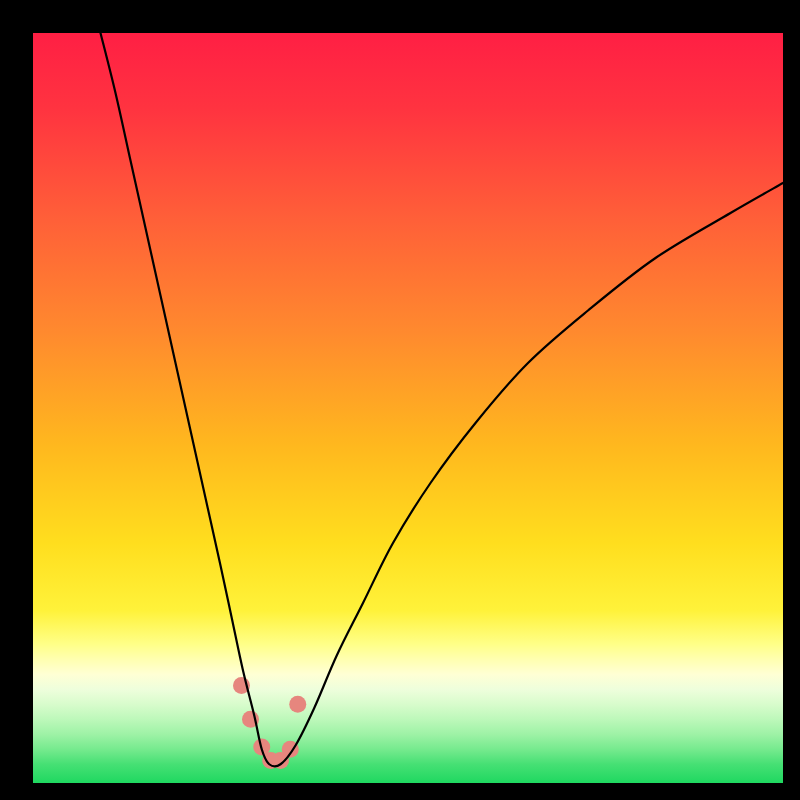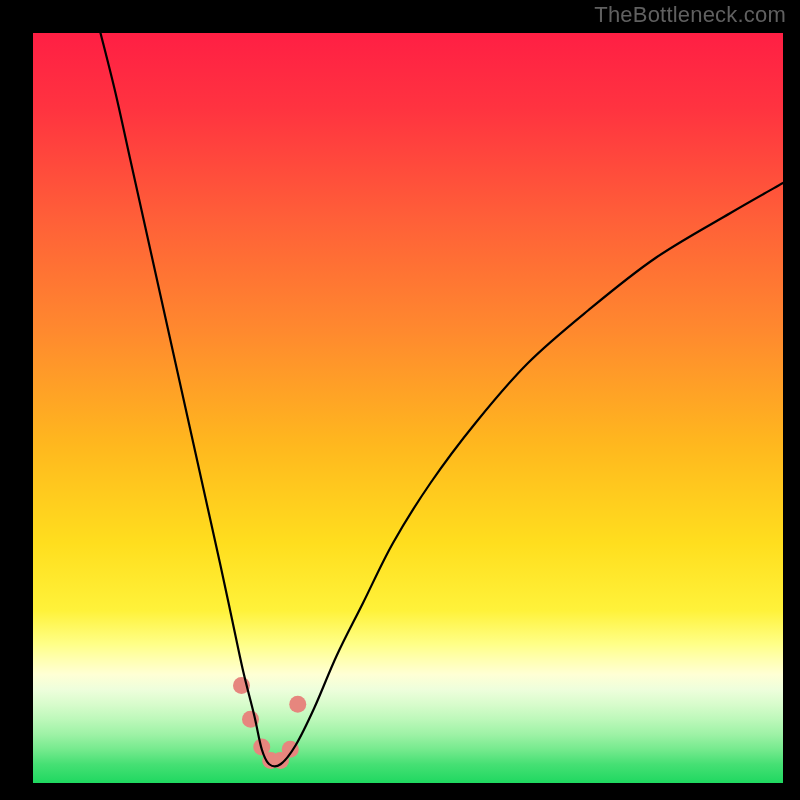--- a/index.html
+++ b/index.html
@@ -93,15 +93,14 @@
           <circle cx="237.75" cy="727.50" r="8.5" fill="#e6867e"></circle>
           <circle cx="247.50" cy="727.50" r="8.5" fill="#e6867e"></circle>
           <circle cx="257.25" cy="716.25" r="8.5" fill="#e6867e"></circle>
           <circle cx="264.75" cy="671.25" r="8.5" fill="#e6867e"></circle>
         </g>
       <path id="curve-path" fill="none" stroke-width="2.2" stroke-linecap="round" stroke-linejoin="round" d="M 67.50 0.00 C 70.00 10.00, 77.50 38.75, 82.50 60.00 C 87.50 81.25, 92.50 105.00, 97.50 127.50 C 102.50 150.00, 107.50 172.50, 112.50 195.00 C 117.50 217.50, 122.50 240.00, 127.50 262.50 C 132.50 285.00, 137.50 307.50, 142.50 330.00 C 147.50 352.50, 152.50 375.00, 157.50 397.50 C 162.50 420.00, 167.50 442.50, 172.50 465.00 C 177.50 487.50, 183.13 512.50, 187.50 532.50 C 191.88 552.50, 195.00 567.50, 198.75 585.00 C 202.50 602.50, 206.25 621.25, 210.00 637.50 C 213.75 653.75, 218.13 669.38, 221.25 682.50 C 224.38 695.63, 226.25 708.13, 228.75 716.25 C 231.25 724.38, 233.13 728.75, 236.25 731.25 C 239.38 733.75, 243.13 734.38, 247.50 731.25 C 251.88 728.13, 256.88 721.88, 262.50 712.50 C 268.13 703.13, 274.38 690.00, 281.25 675.00 C 288.13 660.00, 295.63 640.00, 303.75 622.50 C 311.88 605.00, 320.63 588.75, 330.00 570.00 C 339.38 551.25, 348.75 530.00, 360.00 510.00 C 371.25 490.00, 383.75 470.00, 397.50 450.00 C 411.25 430.00, 426.25 410.00, 442.50 390.00 C 458.75 370.00, 476.25 348.75, 495.00 330.00 C 513.75 311.25, 533.75 295.00, 555.00 277.50 C 576.25 260.00, 598.75 241.25, 622.50 225.00 C 646.25 208.75, 676.25 192.50, 697.50 180.00 C 718.75 167.50, 741.25 155.00, 750.00 150.00" stroke="#000000"></path>
     </svg>
 
   </div>
 
-  <div class="watermark">TheBottleneck.com</div>
 
 </div>
 
 </body></html>

